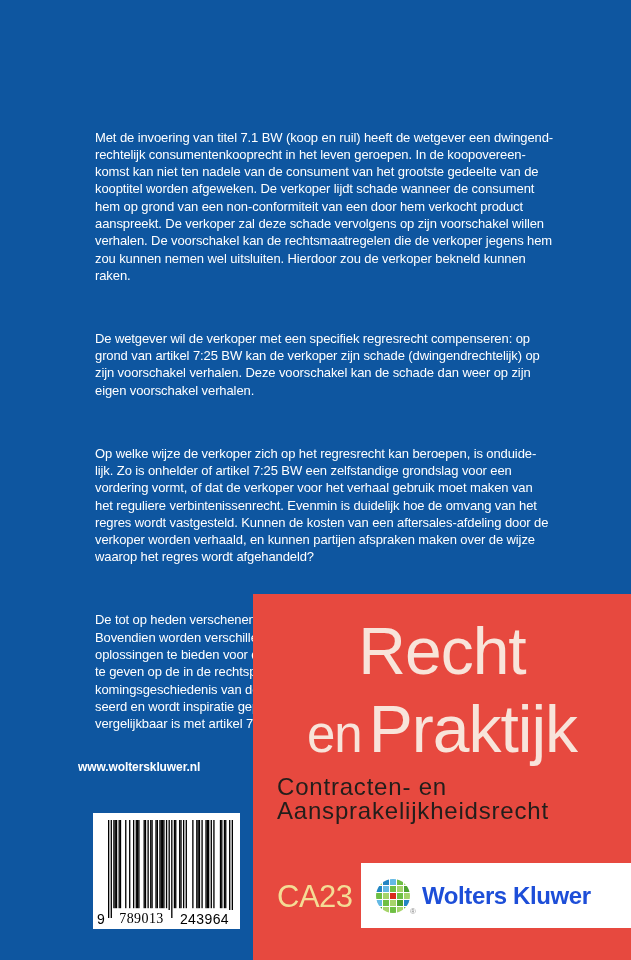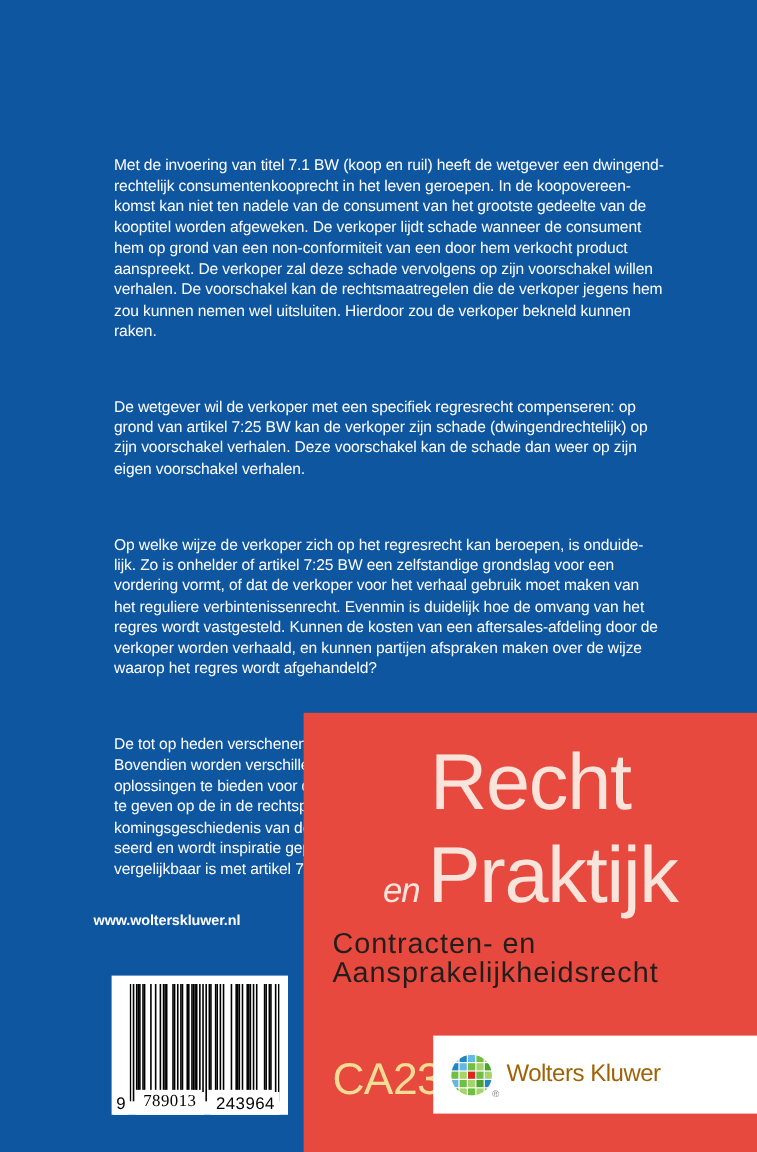--- a/index.html
+++ b/index.html
@@ -16,39 +16,39 @@
   
   .red-panel{position:absolute;left:253px;top:594px;right:0;bottom:0;background:#e7493f;}
   .title-line1{
     position:absolute;left:0;right:0;top:22px;text-align:center;
     font-size:66px;line-height:70px;color:#f8e4da;letter-spacing:-1px;
   }
   .title-line2{
     position:absolute;left:0;right:0;top:96px;display:flex;justify-content:center;
     align-items:baseline;gap:7px;color:#f8e4da;line-height:78px;
   }
-  .title-en{font-style:italic;font-size:29px;letter-spacing:-1px;}
+  .title-en{font-size:51px;letter-spacing:-1px;}
   .title-praktijk{font-size:66px;letter-spacing:-1px;}
   .subtitle{
     position:absolute;left:24px;top:181px;font-size:24px;line-height:24px;
     letter-spacing:0.8px;color:#231e1b;white-space:pre-line;
   }
-  .series-code{position:absolute;left:24px;top:285px;font-size:37px;color:#f4dc95;letter-spacing:-0.5px;}
+  .series-code{position:absolute;left:24px;top:285px;font-size:31px;color:#f4dc95;letter-spacing:-0.5px;}
   
   .wk-box{
     position:absolute;left:108px;top:269px;right:0;height:65px;background:#ffffff;
     display:flex;align-items:center;padding-left:15px;box-sizing:border-box;
   }
   .globe-wrap{position:relative;width:34px;height:34px;flex:0 0 auto;}
   .globe{
     display:grid;grid-template-columns:repeat(5,1fr);grid-template-rows:repeat(5,1fr);
     gap:1px;width:34px;height:34px;border-radius:50%;overflow:hidden;background:#fff;
   }
   .reg-mark{position:absolute;right:-6px;bottom:-3px;font-size:8px;color:#8a8a8a;}
-  .wk-text{margin-left:12px;font-size:20px;color:#a16207;letter-spacing:-0.4px;white-space:nowrap;}
+  .wk-text{margin-left:12px;font-size:24px;color:#1d4ed8;letter-spacing:-0.4px;white-space:nowrap;font-weight:bold;}
   
   .www-label{position:absolute;left:78px;top:760px;color:#ffffff;font-weight:bold;font-size:12px;letter-spacing:-0.1px;}
   .barcode-box{position:absolute;left:93px;top:813px;width:147px;height:116px;background:#ffffff;}
   .barcode-bars{position:absolute;left:15px;top:7px;width:125px;height:98px;fill:#000;}
   .bc-digit{
     position:absolute;top:97px;height:19px;background:#ffffff;color:#000;
     font-size:14px;letter-spacing:0.4px;text-align:center;line-height:18px;
   }
   .bc-lead{left:2px;width:12px;}
   .bc-g1{left:20px;width:57px;font-family:Liberation Serif, serif;}

